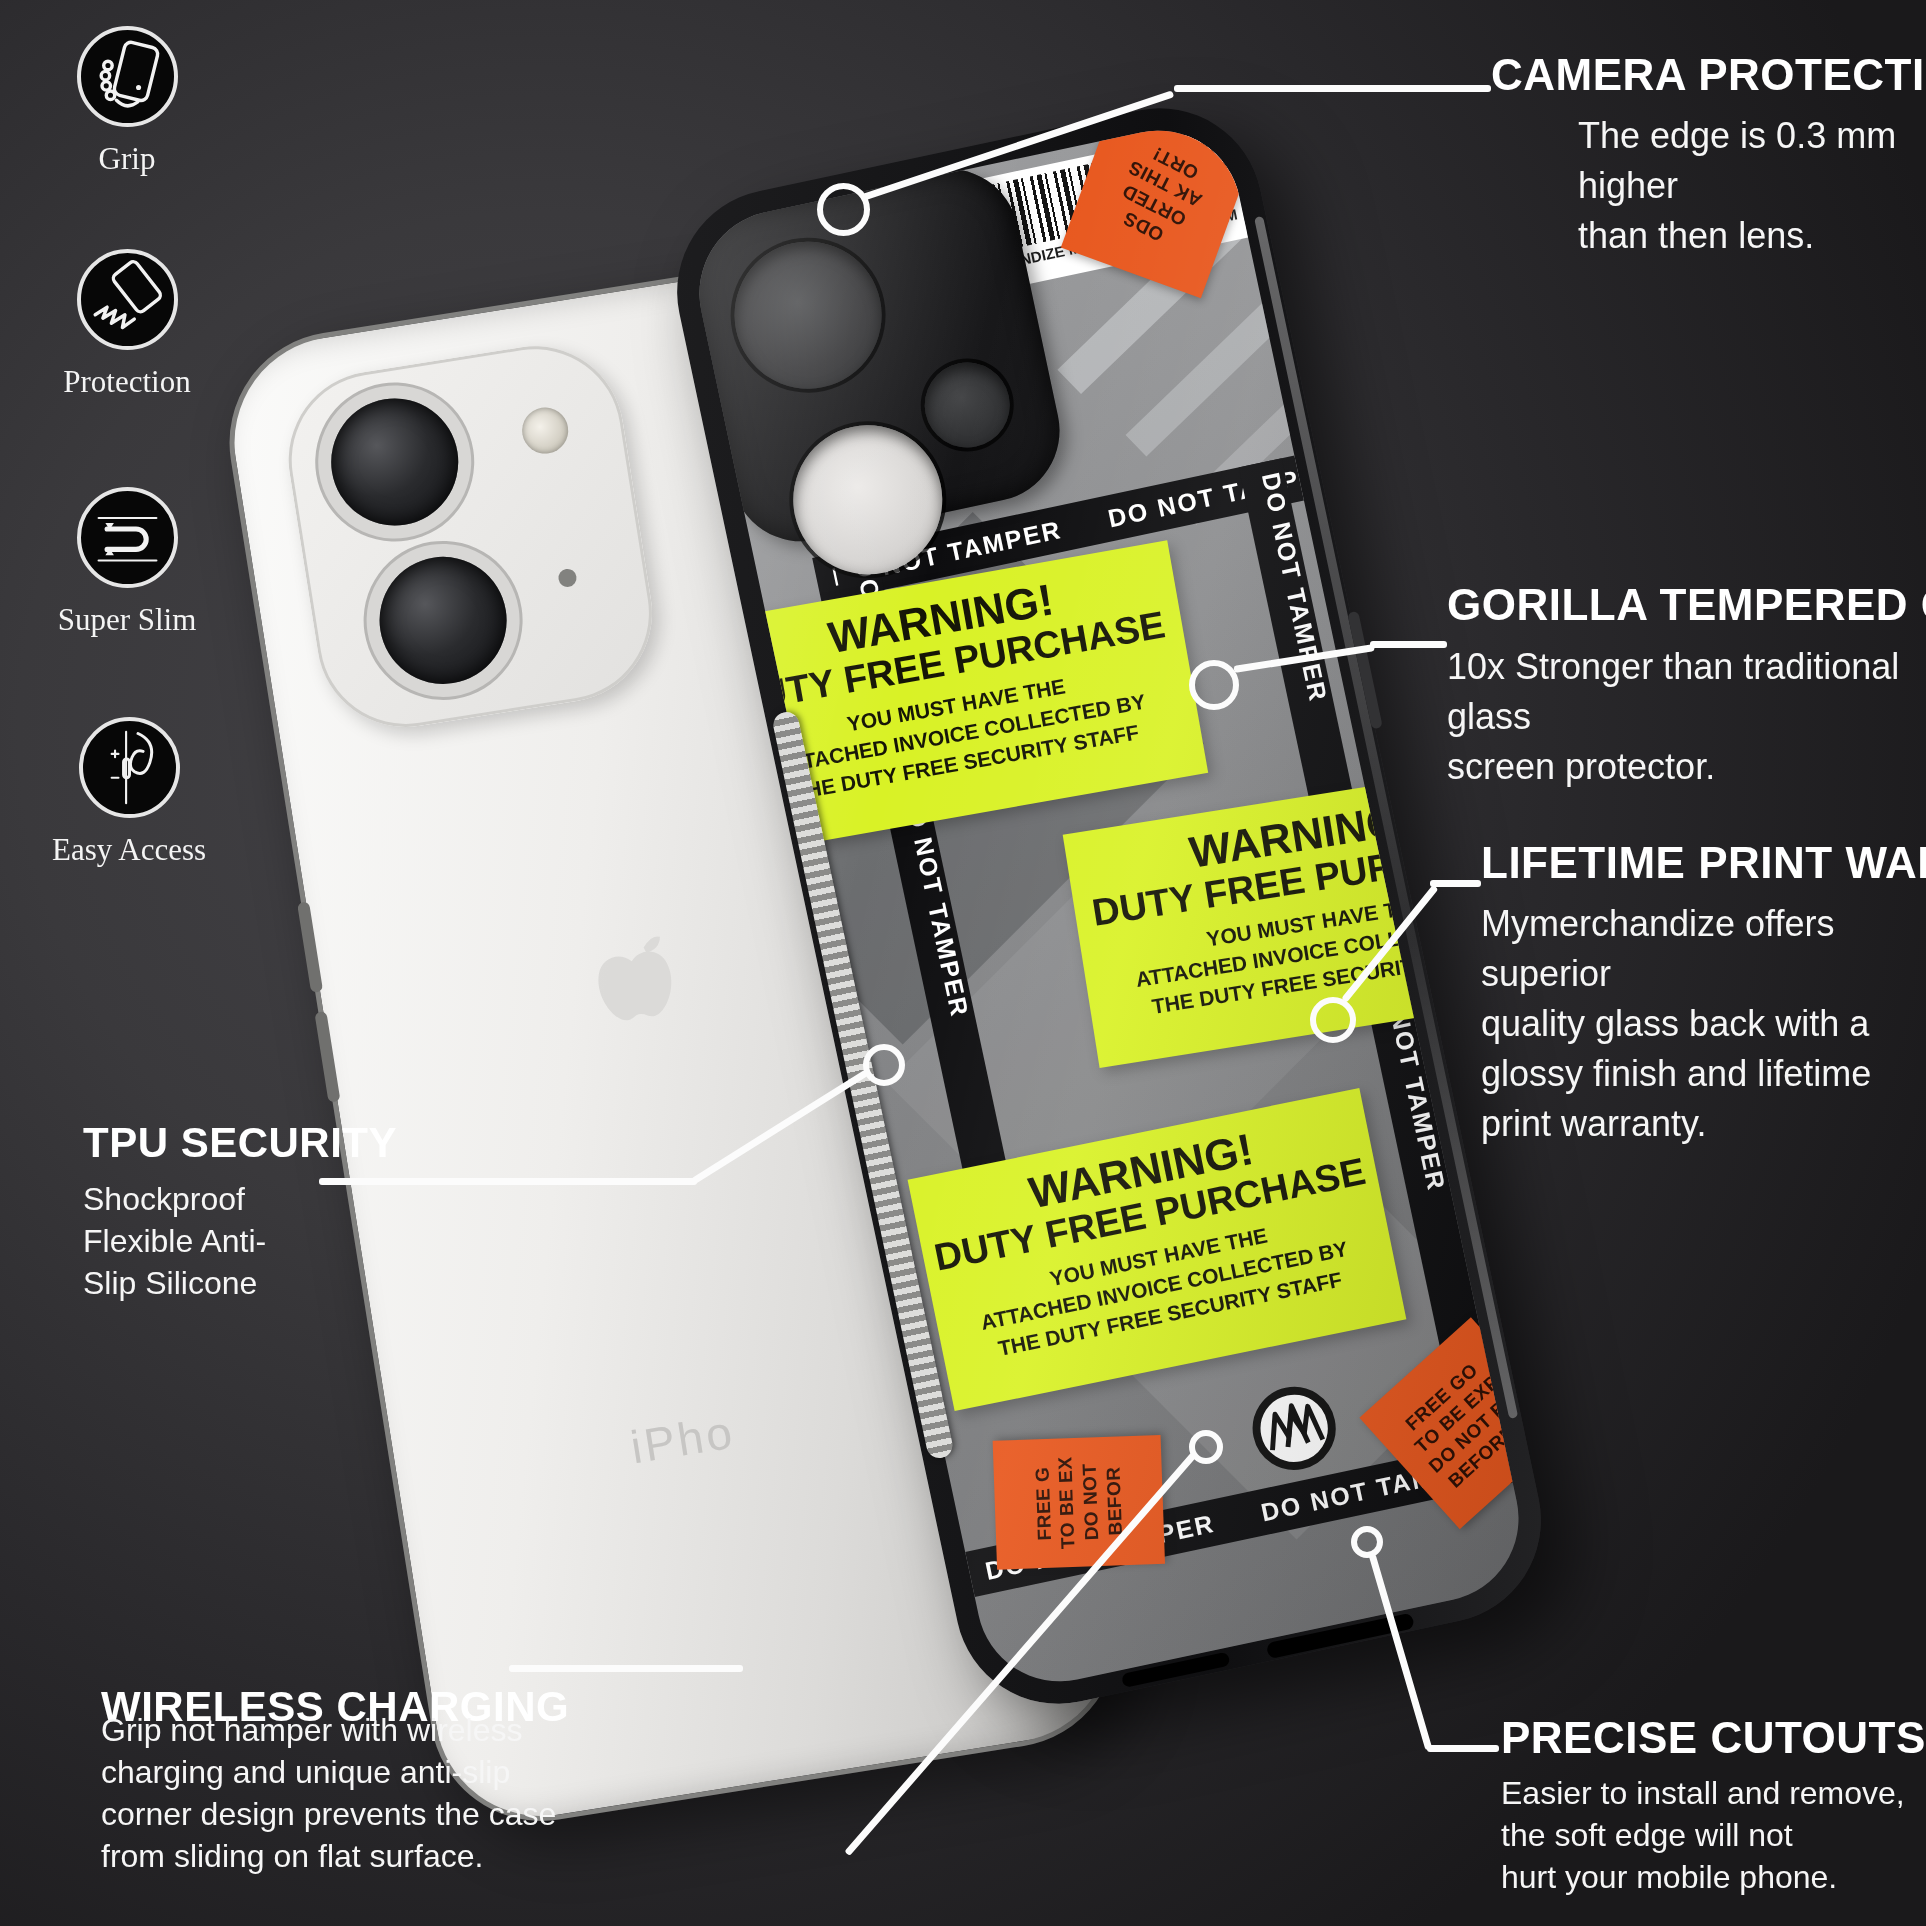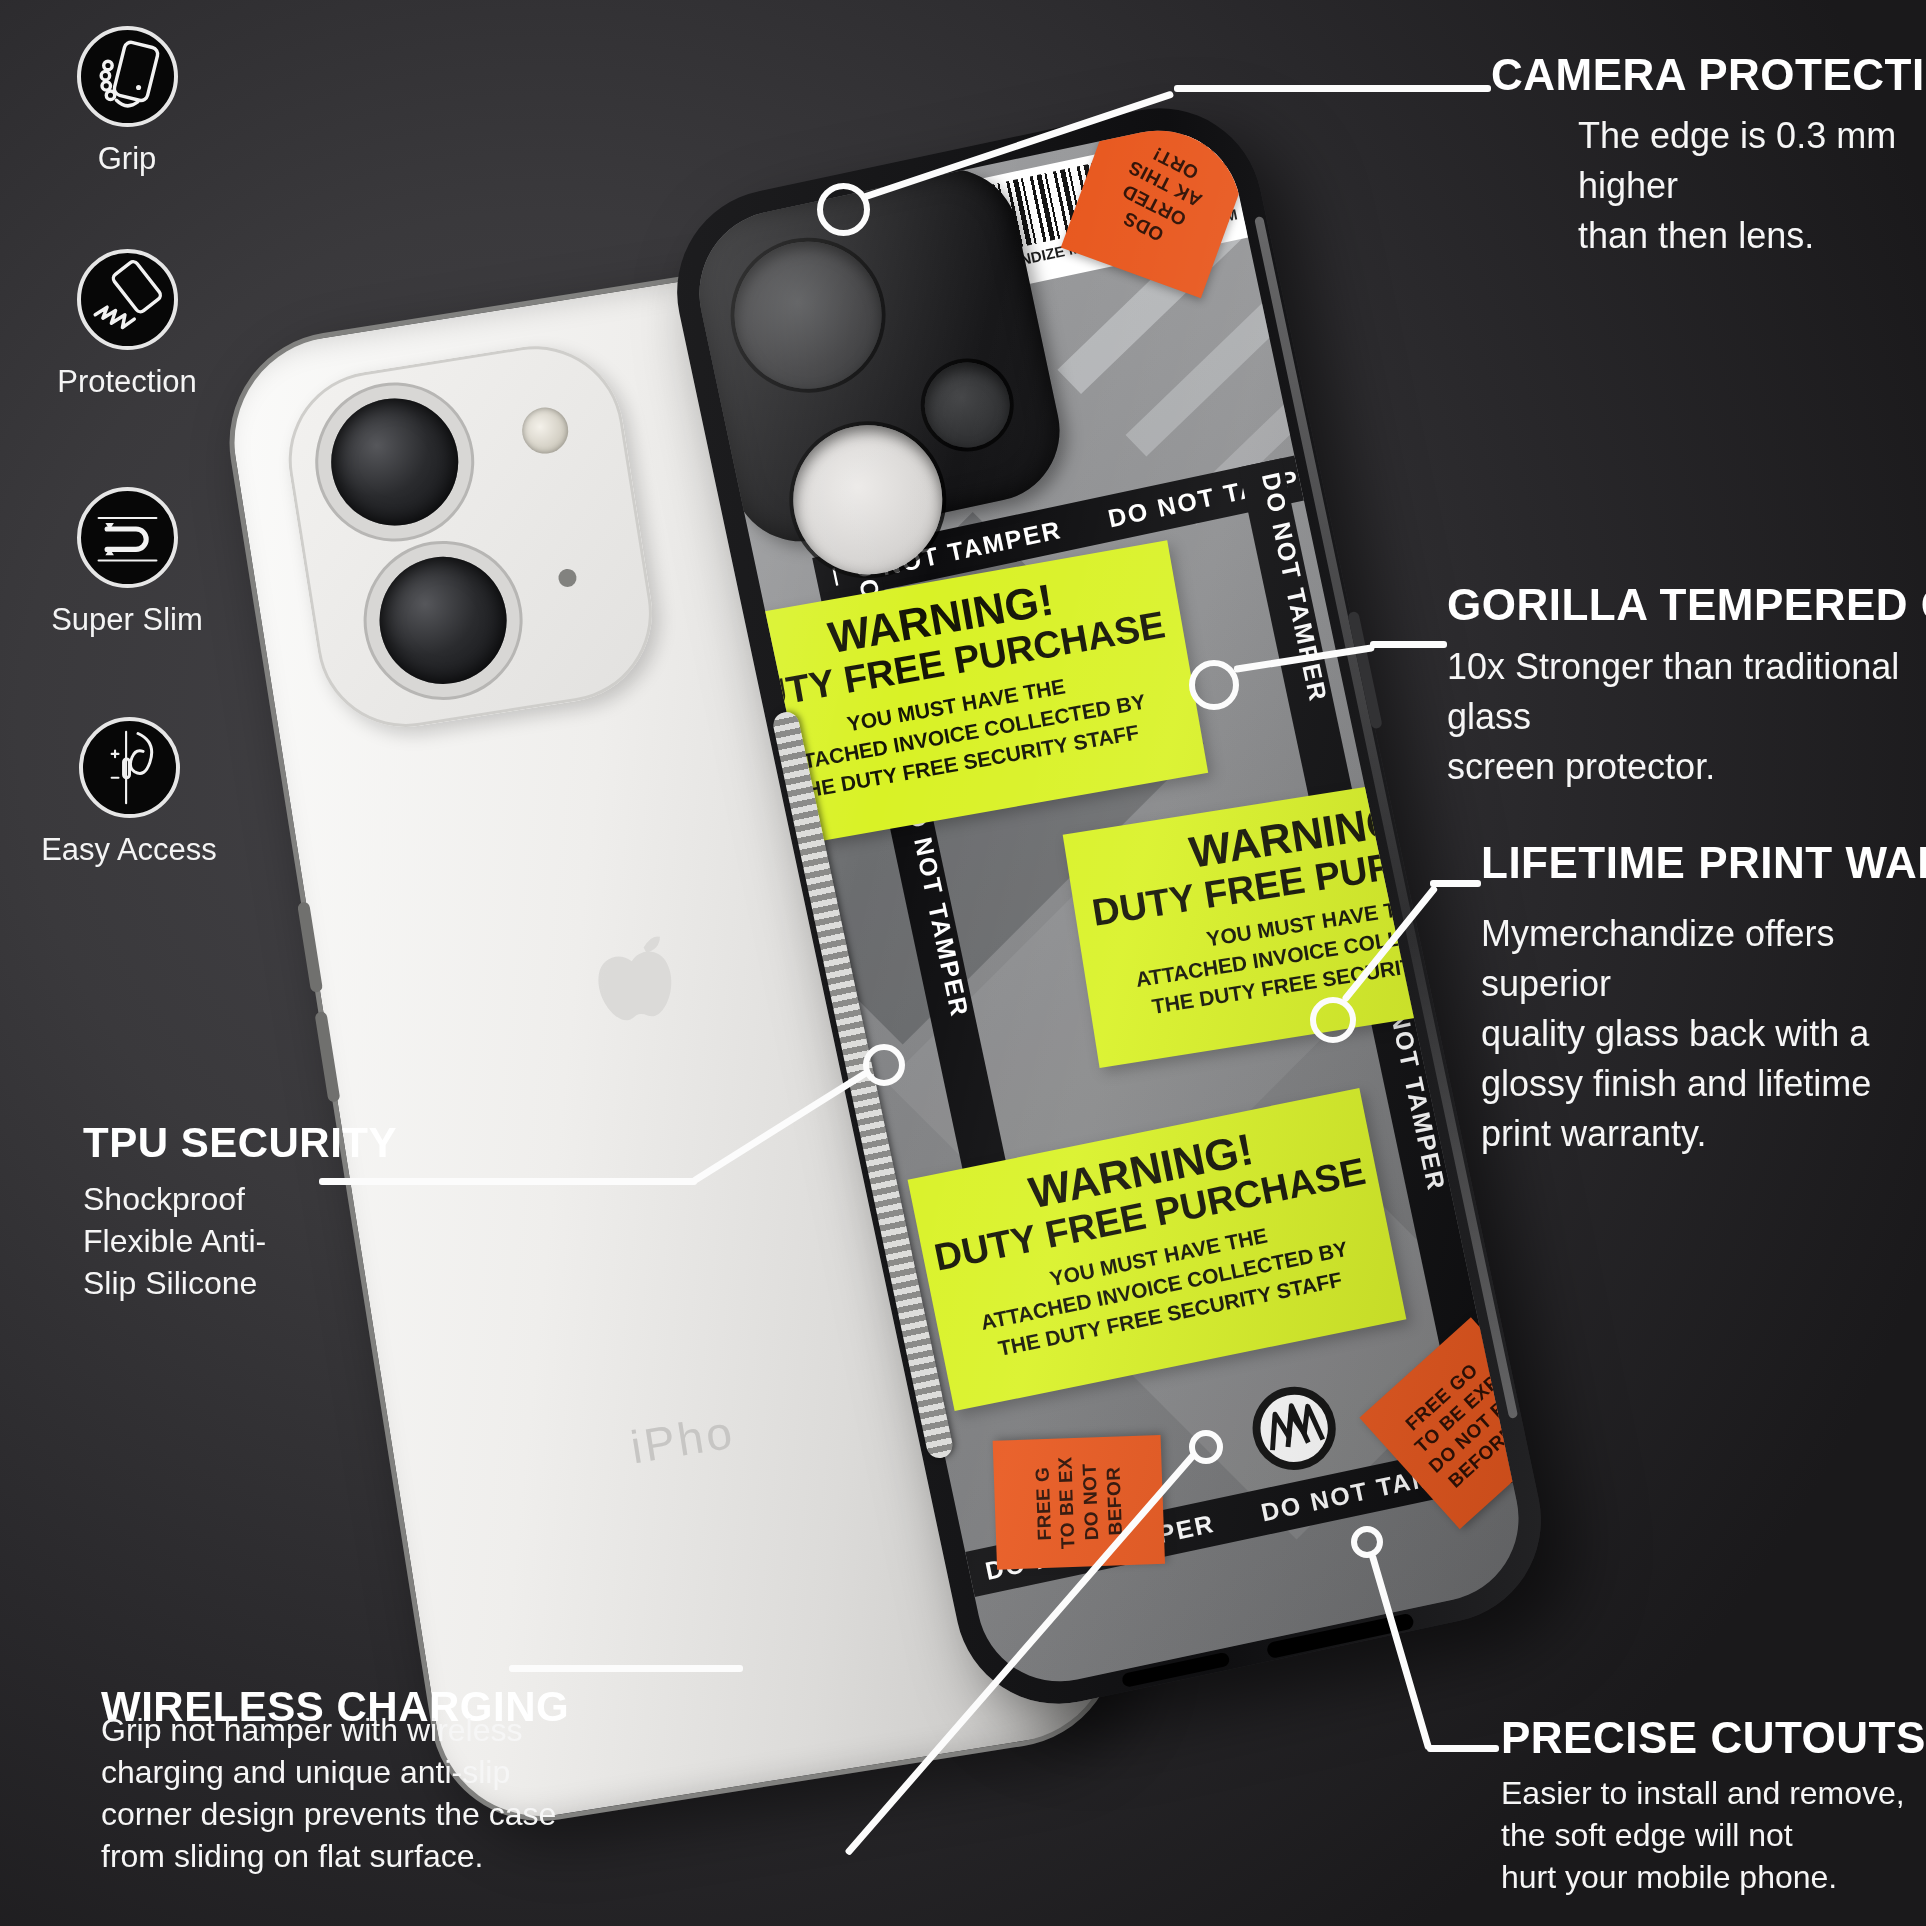--- a/index.html
+++ b/index.html
@@ -3,21 +3,21 @@
 <meta charset="utf-8">
 <style>
   * { box-sizing: border-box; margin: 0; padding: 0; }
   html,body { background:#111; }
   .stage {
     position:relative; width:1927px; height:1927px; overflow:hidden;
     font-family:"Liberation Sans", sans-serif; color:#fff;
     background: radial-gradient(1485px 1485px at 28% 38%, #434246 0%, #3a393c 35%, #29282b 68%, #1a191b 100%);
   }
   
-  .feature { position:absolute; width:218px; text-align:center; z-index:50; }
+  .feature { position:absolute; width:218px; text-align:center; z-index:50;font-family:Liberation Serif, serif; }
   .ficon { width:101px; height:101px; margin:0 auto; background:#070707; border:4px solid #e6e6e6;
            border-radius:50%; display:flex; align-items:center; justify-content:center; }
   .ficon svg { width:85px; height:85px; }
   .flabel { margin-top:14px; font-size:31px; color:#f4f4f4; }
   
   .co-title { position:absolute; font-weight:bold; font-size:44px; letter-spacing:0.5px; z-index:45; white-space:nowrap; }
   .co-body  { position:absolute; font-size:36px; line-height:50px; color:#f6f6f6; z-index:45; white-space:pre-line; }
   .co-body.sm { font-size:32px; line-height:42px; }
   
   .cl { position:absolute; height:7px; background:#fcfcfc; transform-origin:0 50%; border-radius:3px; z-index:40; }
@@ -274,21 +274,21 @@
 
   <div class="co-title" style="left:1491px;top:50px;">CAMERA PROTECTION</div>
   <div class="co-body" style="left:1578px;top:111px;">The edge is 0.3 mm higher
 than then lens.</div>
 
   <div class="co-title" style="left:1447px;top:580px;">GORILLA TEMPERED GLASS</div>
   <div class="co-body" style="left:1447px;top:642px;">10x Stronger than traditional glass
 screen protector.</div>
 
   <div class="co-title" style="left:1481px;top:838px;">LIFETIME PRINT WARRENTY</div>
-  <div class="co-body" style="left:1481px;top:899px;margin-top:10px;">Mymerchandize offers superior
+  <div class="co-body" style="left:1481px;top:899px;">Mymerchandize offers superior
 quality glass back with a
 glossy finish and lifetime
 print warranty.</div>
 
   <div class="co-title" style="left:83px;top:1119px;font-size:42px;">TPU SECURITY</div>
   <div class="co-body sm" style="left:83px;top:1178px;">Shockproof
 Flexible Anti-
 Slip Silicone</div>
 
   <div class="co-title" style="left:101px;top:1651px;font-size:42px;margin-top:32px;">WIRELESS CHARGING</div>

